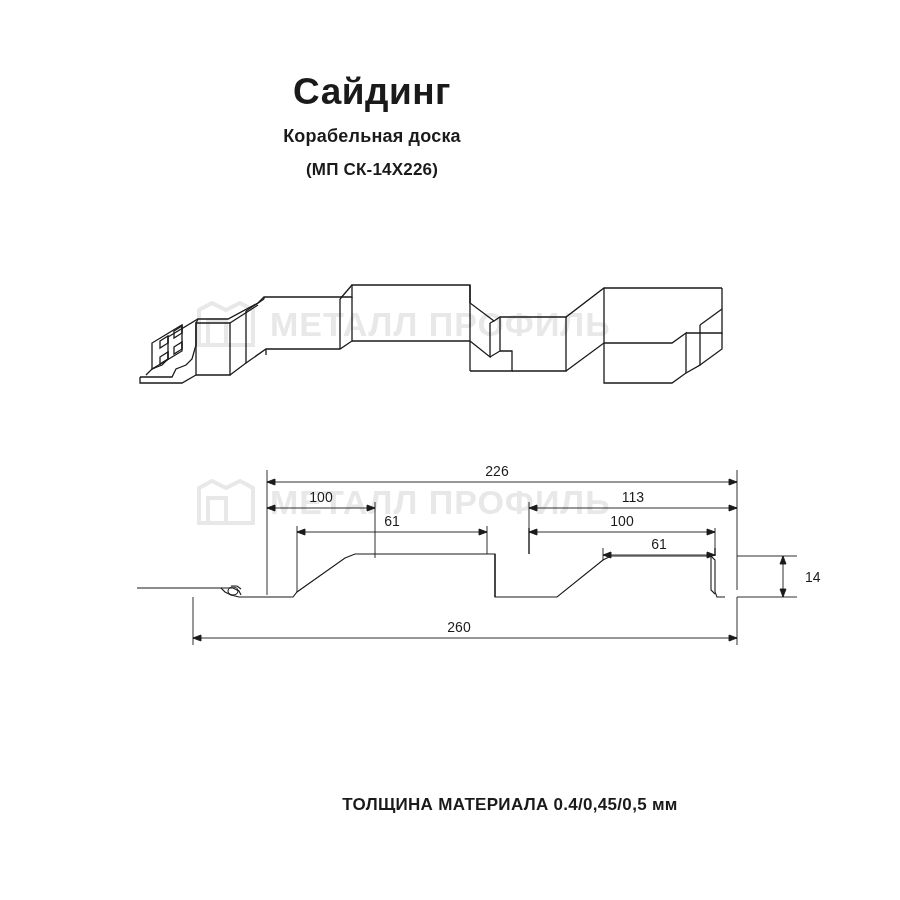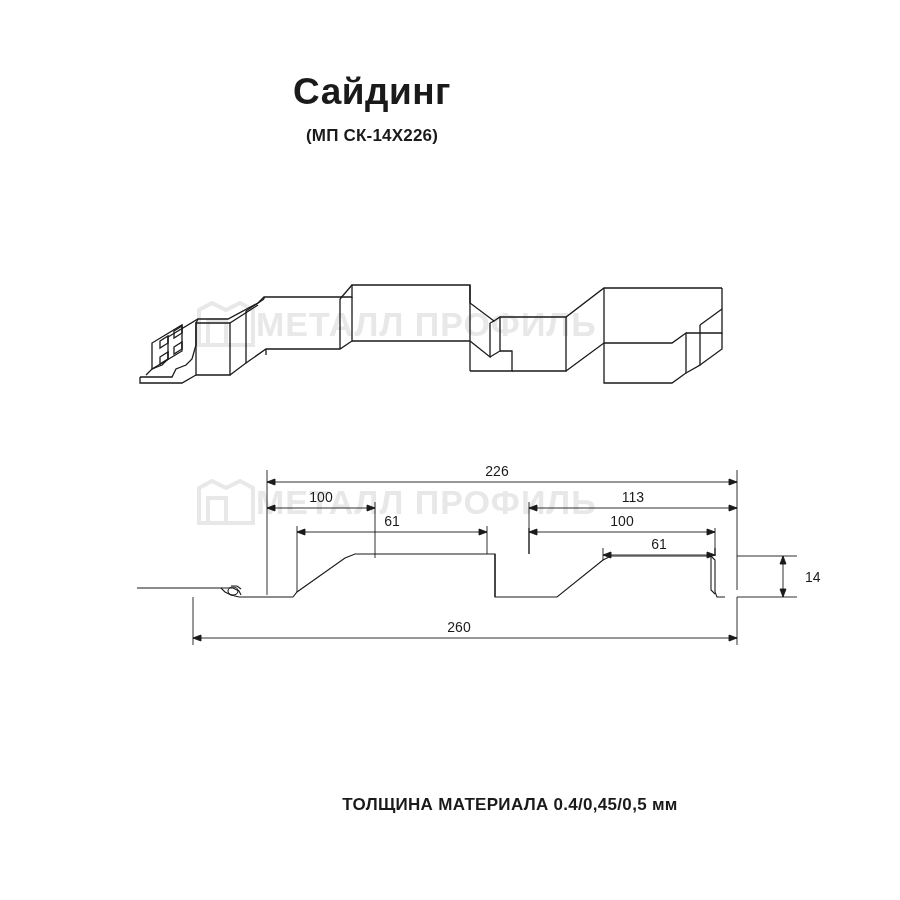--- a/index.html
+++ b/index.html
@@ -78,32 +78,33 @@
   }
   .wm-text {
     font-size: 34px;
     font-weight: bold;
     color: #e8e8e8;
     letter-spacing: 1px;
     white-space: nowrap;
   }
   .wm-1 { left: 196px; top: 300px; }
   .wm-2 { left: 196px; top: 478px; }
-  .wm-inner { display: flex; align-items: center; }
+  .wm-inner { display: flex; align-items: center; gap: 14px; }
 
   svg { display: block; }
   text { font-family: "Liberation Sans", sans-serif; }
 </style>
 </head>
 <body>
 
 <div class="page">
 
   <div class="header">
     <h1 class="title">Сайдинг</h1>
+    <div class="subtitle">Корабельная доска</div>
     <div class="code">(МП СК-14Х226)</div>
   </div>
 
   <div class="watermark wm-1">
     <div class="wm-inner">
       <svg width="60" height="48" viewBox="0 0 60 48">
         <path d="M3 45 L3 10 L16 3 L30 10 L44 3 L57 10 L57 45 Z" fill="none" stroke="#e8e8e8" stroke-width="4"></path>
         <path d="M12 45 L12 20 L30 20 L30 45" fill="none" stroke="#e8e8e8" stroke-width="4"></path>
       </svg>
       <span class="wm-text">МЕТАЛЛ ПРОФИЛЬ</span>

